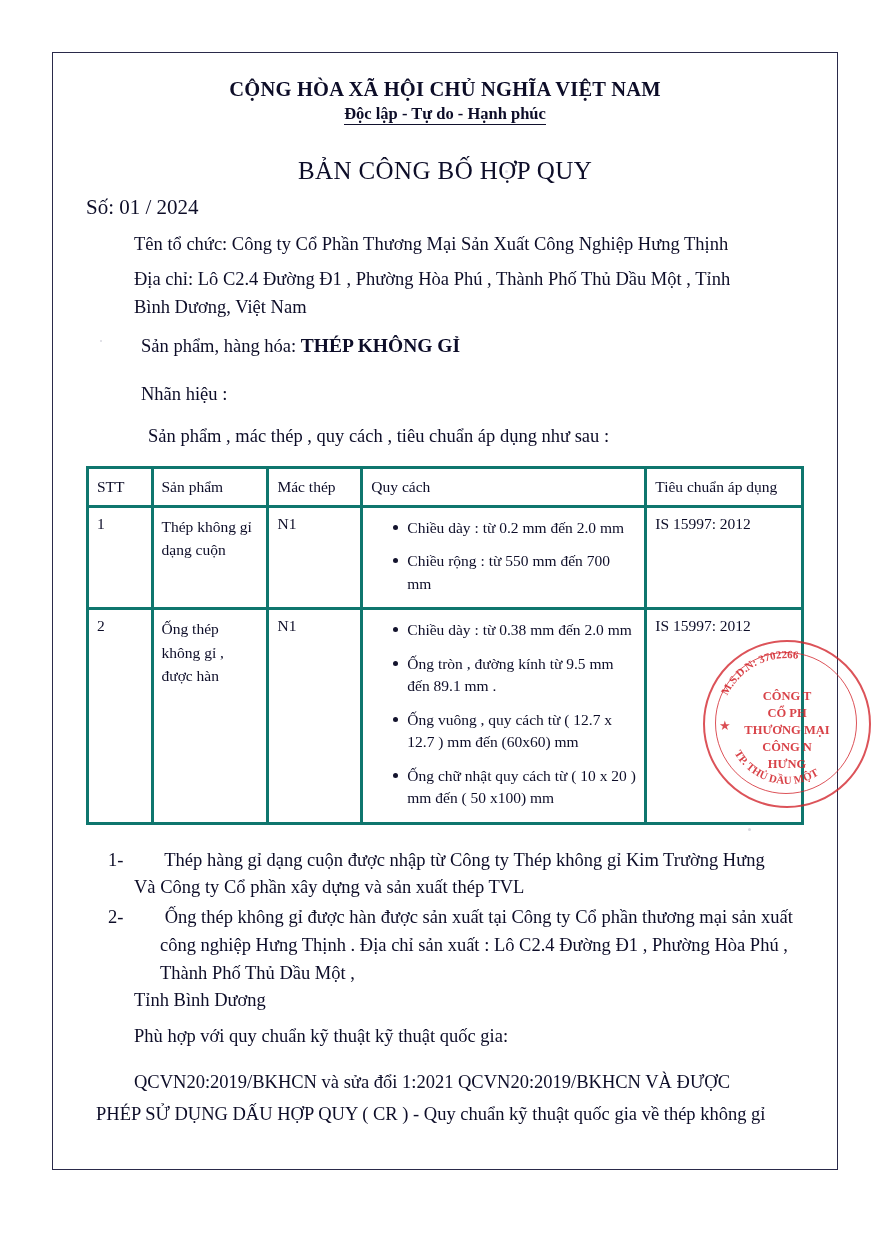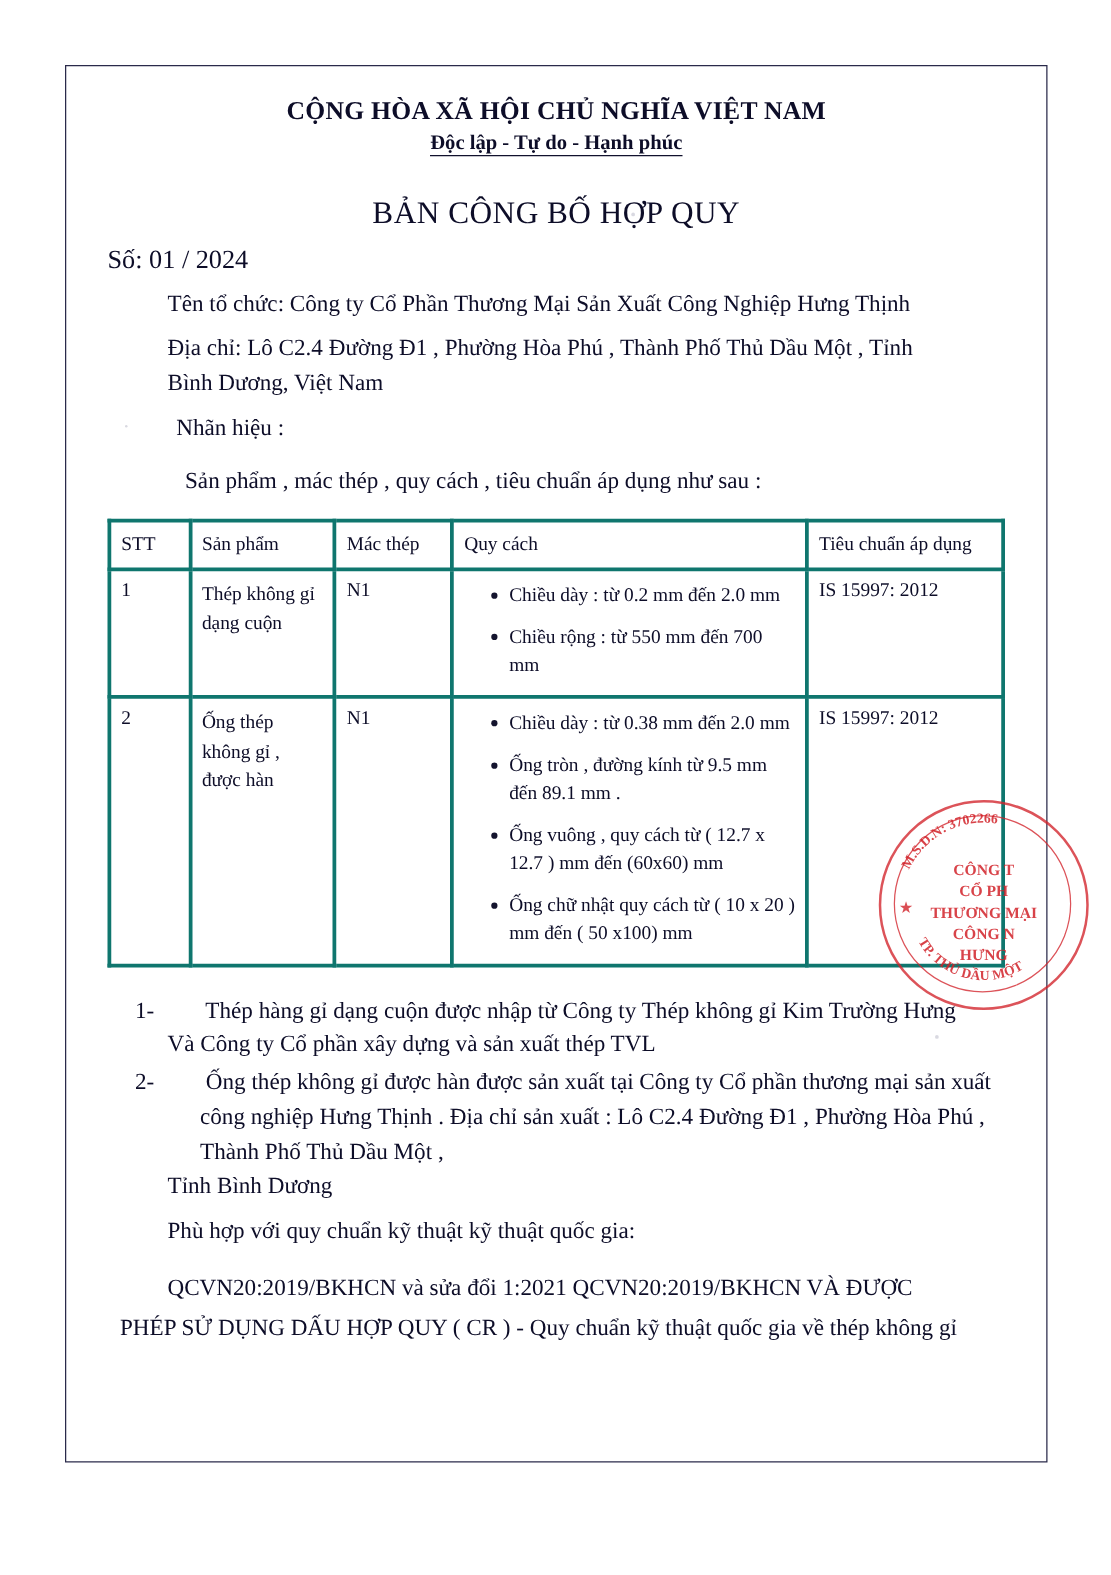--- a/index.html
+++ b/index.html
@@ -243,21 +243,25 @@
     <div class="national-title">CỘNG HÒA XÃ HỘI CHỦ NGHĨA VIỆT NAM</div>
     <div class="national-sub"><span>Độc lập - Tự do - Hạnh phúc</span></div>
 
     <div class="doc-title">BẢN CÔNG BỐ HỢP QUY</div>
     <div class="doc-number">Số: 01 / 2024</div>
 
     <div class="para indent-1">Tên tổ chức: Công ty Cổ Phần Thương Mại Sản Xuất Công Nghiệp Hưng Thịnh</div>
     <div class="para indent-1" style="margin-top:8px">Địa chỉ: Lô C2.4 Đường Đ1 , Phường Hòa Phú , Thành Phố Thủ Dầu Một , Tỉnh</div>
     <div class="para indent-1" style="margin-top:0">Bình Dương, Việt Nam</div>
 
-    <div class="para indent-2" style="margin-top:9px">Nhãn hiệu :</div>
+    <div class="product-line">
+      <span>Sản phẩm, hàng hóa:</span>
+      <span class="bold">THÉP KHÔNG GỈ</span>
+    </div>
+    <div class="para indent-2" style="margin-top:24px">Nhãn hiệu :</div>
     <div class="para indent-3" style="margin-top:14px">Sản phẩm , mác thép , quy cách , tiêu chuẩn áp dụng như sau :</div>
 
     <table class="spec">
       <thead>
         <tr>
           <th class="col-stt">STT</th>
           <th class="col-sp">Sản phẩm</th>
           <th class="col-mac">Mác thép</th>
           <th class="col-qc">Quy cách</th>
           <th class="col-tc">Tiêu chuẩn áp dụng</th>

